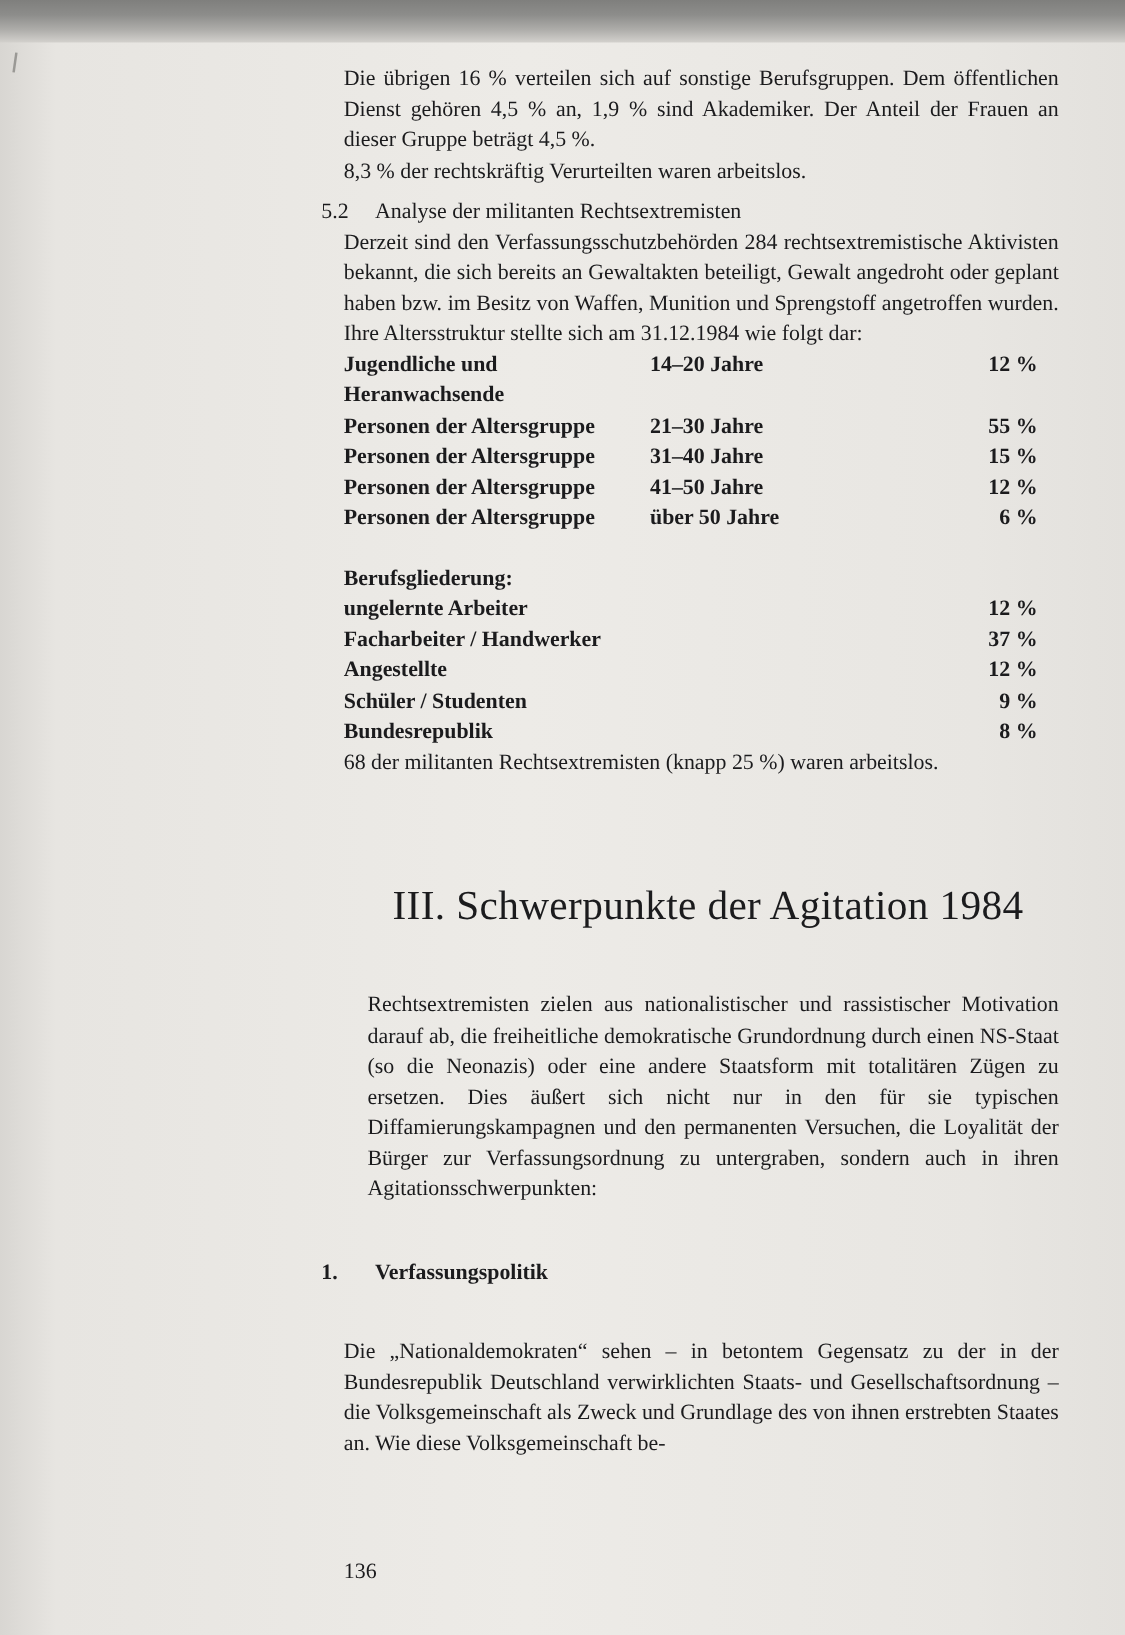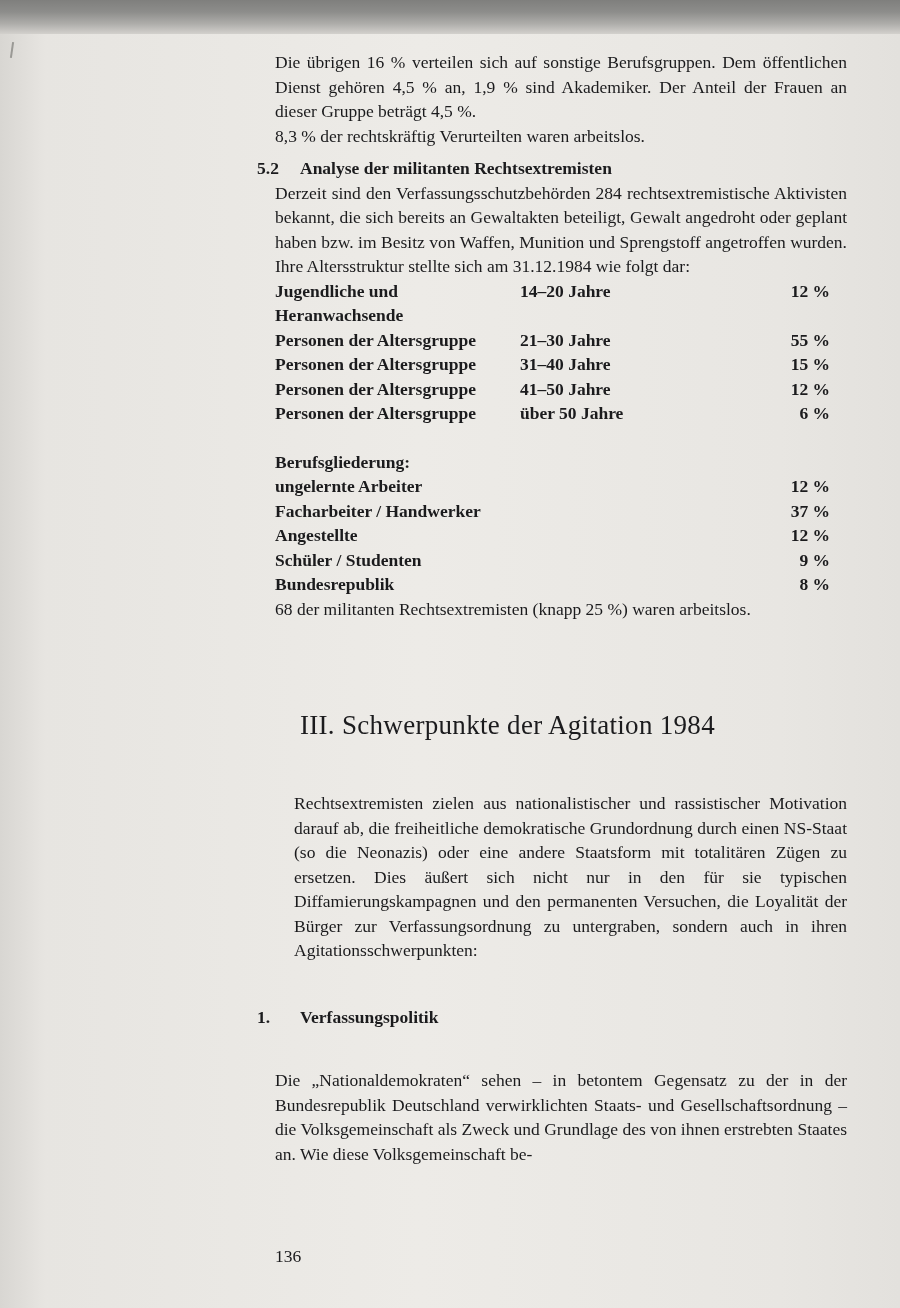--- a/index.html
+++ b/index.html
@@ -31,36 +31,36 @@
     padding-left: 275px;
     padding-right: 53px;
     font-size: 17.5px;
     line-height: 24.5px;
   }
   p.body { text-align: justify; }
   p.plain { text-align: left; }
   .sec-heading {
     margin-top: 8px;
     font-size: 17.5px;
-    font-weight: bold;
+    font-weight: normal;
     display: flex;
     margin-left: -18px;
     align-items: flex-end;
   }
   .sec-heading .sec-num { width: 43px; flex: 0 0 43px; }
   .doc-table { padding-right: 17px; }
   .trow { display: flex; }
   .trow .t-label { flex: 0 0 245px; font-weight: bold; }
   .trow .t-range { font-weight: bold; }
   .trow .t-pct { margin-left: auto; font-weight: bold; }
   .occ-header { font-weight: bold; margin-top: 24px; }
   .chapter-title {
     margin-top: 86px;
-    margin-left: 25px;
-    font-size: 27px;
+    margin-left: 39px;
+    font-size: 33px;
     font-weight: 400;
     line-height: 36px;
     letter-spacing: 0.3px;
   }
   .chapter-intro { margin-top: 48px; margin-left: 19px; }
   .sub-heading {
     margin-top: 42px;
     font-size: 17.5px;
     font-weight: bold;
     display: flex;

